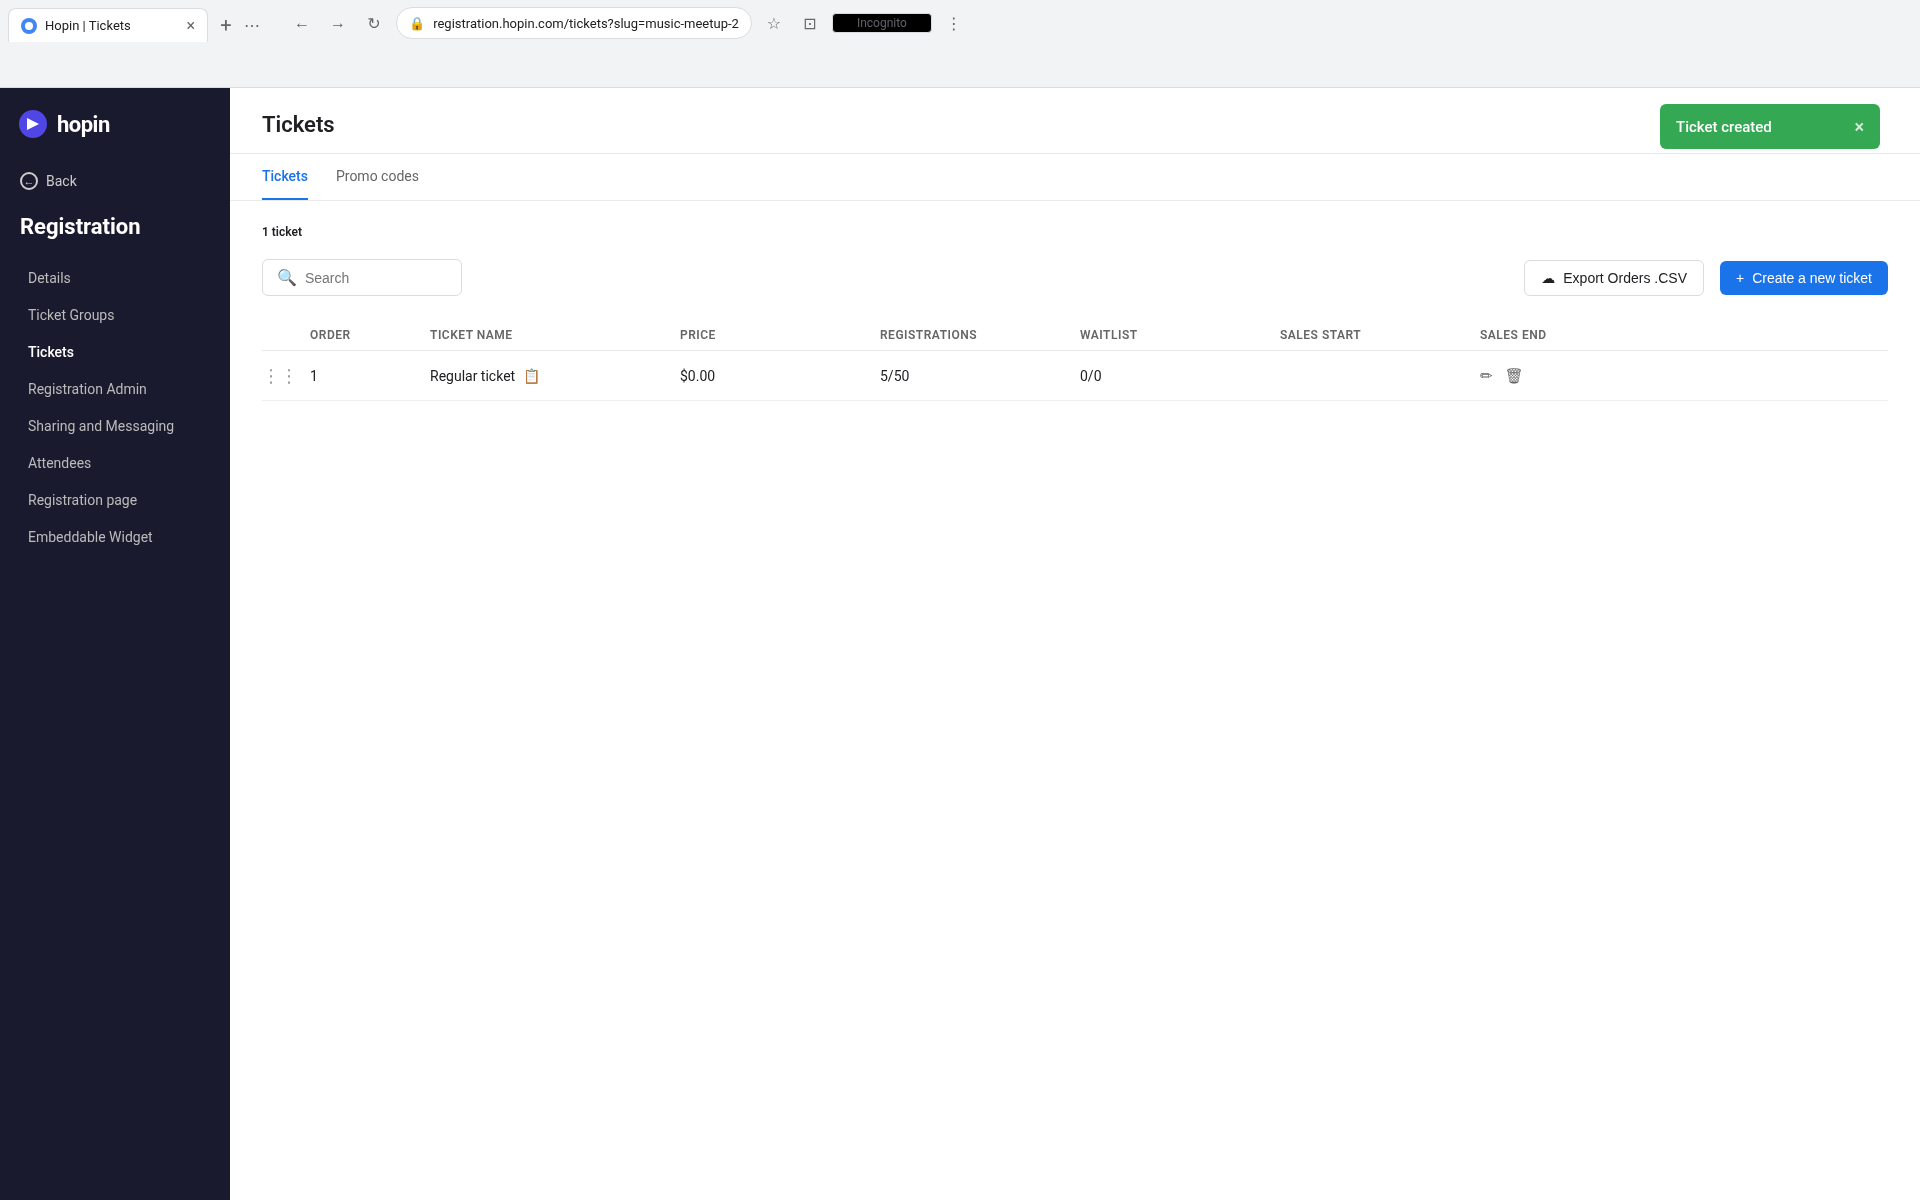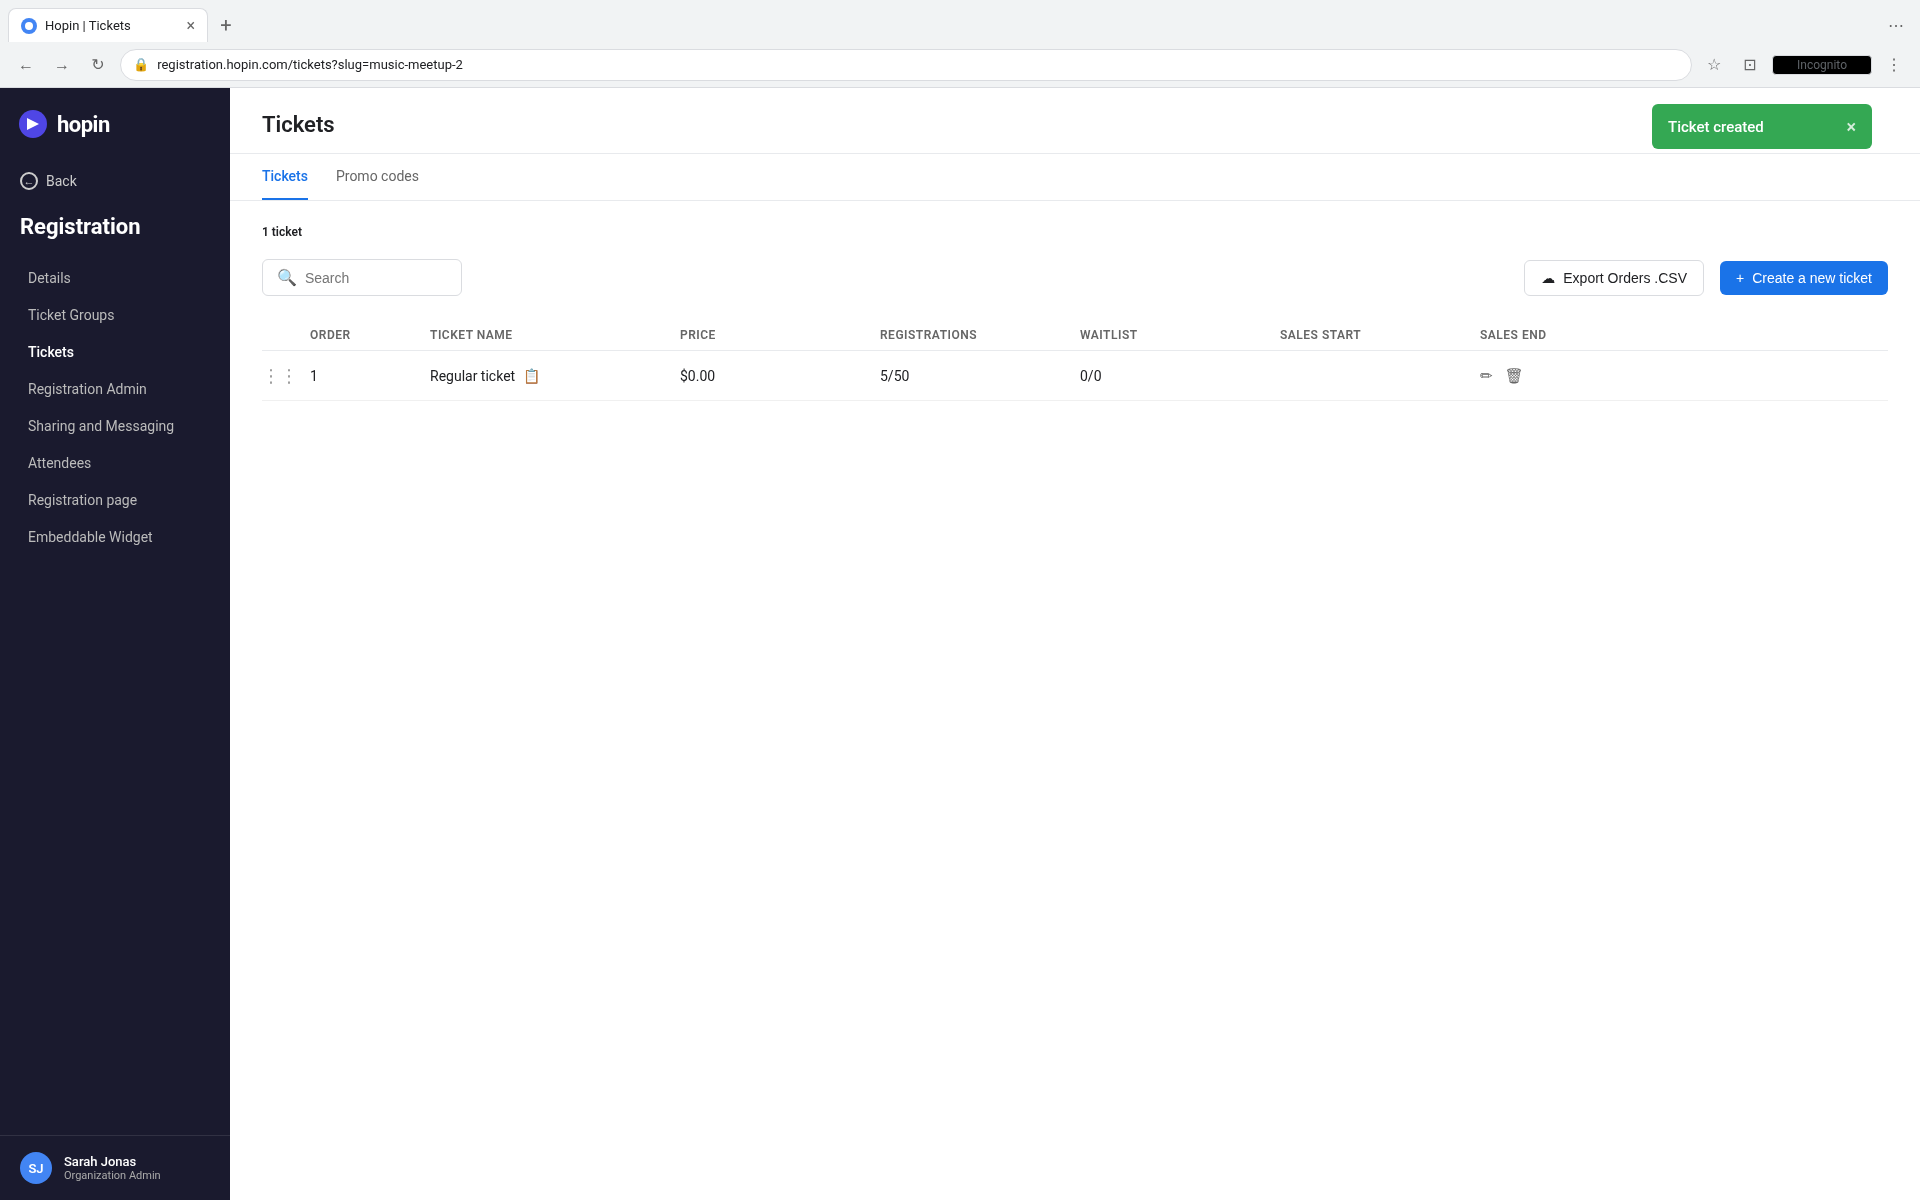--- a/index.html
+++ b/index.html
@@ -1,19 +1,19 @@
 <!DOCTYPE html>
 <html><head>
   <meta charset="utf-8">
   <style>
     * { box-sizing: border-box; margin: 0; padding: 0; }
     body { font-family: -apple-system, BlinkMacSystemFont, 'Segoe UI', Roboto, sans-serif; background: #f5f5f5; display: flex; flex-direction: column; height: 100vh; overflow: hidden; }
 
     
-    .browser-chrome { background: #f1f3f4; height: 88px; display: flex; flex-direction: column; border-bottom: 1px solid #dadce0; }
+    .browser-chrome { background: #f1f3f4; height: 88px; display: flex; flex-direction: row; border-bottom: 1px solid #dadce0; }
     .browser-tab-bar { display: flex; align-items: center; padding: 8px 8px 0; height: 42px; gap: 4px; }
     .browser-tab { background: #fff; border-radius: 8px 8px 0 0; padding: 8px 12px; display: flex; align-items: center; gap: 8px; min-width: 200px; height: 34px; border: 1px solid #dadce0; border-bottom: none; }
     .tab-favicon { width: 16px; height: 16px; border-radius: 50%; background: #4285f4; display: flex; align-items: center; justify-content: center; }
     .tab-favicon svg { width: 10px; height: 10px; }
     .tab-title { font-size: 13px; color: #202124; flex: 1; }
     .tab-close { cursor: pointer; color: #666; font-size: 16px; line-height: 1; }
     .tab-new { width: 28px; height: 28px; border-radius: 50%; display: flex; align-items: center; justify-content: center; cursor: pointer; color: #666; font-size: 20px; }
     .browser-controls { display: flex; align-items: center; padding: 6px 12px; gap: 8px; height: 46px; }
     .nav-btn { width: 28px; height: 28px; border-radius: 50%; display: flex; align-items: center; justify-content: center; cursor: pointer; color: #666; font-size: 16px; border: none; background: none; }
     .url-bar { flex: 1; background: #fff; border: 1px solid #dadce0; border-radius: 20px; height: 32px; display: flex; align-items: center; padding: 0 12px; gap: 8px; }
@@ -42,21 +42,21 @@
     .footer-user { display: flex; flex-direction: column; }
     .footer-name { font-size: 13px; color: #fff; font-weight: 500; }
     .footer-role { font-size: 11px; color: #aaa; }
 
     
     .main { flex: 1; background: #fff; overflow-y: auto; position: relative; }
     .main-header { padding: 24px 32px 16px; border-bottom: 1px solid #e8eaed; display: flex; align-items: center; }
     .main-title { font-size: 22px; font-weight: 600; color: #202124; }
 
     
-    .toast { position: absolute; top: 16px; right: 48px; background: #34a853; color: #fff; border-radius: 6px; padding: 12px 16px; display: flex; align-items: center; gap: 12px; font-size: 15px; font-weight: 500; z-index: 100; min-width: 220px; margin-left: 44px; }
+    .toast { position: absolute; top: 16px; right: 40px; background: #34a853; color: #fff; border-radius: 6px; padding: 12px 16px; display: flex; align-items: center; gap: 12px; font-size: 15px; font-weight: 500; z-index: 100; min-width: 220px; margin-left: 44px; }
     .toast-close { cursor: pointer; font-size: 18px; margin-left: auto; opacity: 0.8; }
 
     
     .tabs { display: flex; padding: 0 32px; border-bottom: 1px solid #e8eaed; }
     .tab { padding: 14px 0; margin-right: 28px; font-size: 14px; cursor: pointer; color: #666; border-bottom: 2px solid transparent; }
     .tab.active { color: #1a73e8; border-bottom-color: #1a73e8; font-weight: 500; }
 
     
     .content { padding: 24px 32px; }
     .ticket-count { font-size: 12px; font-weight: 600; color: #202124; margin-bottom: 20px; }
@@ -137,27 +137,20 @@
       <div class="sidebar-item">Details</div>
       <div class="sidebar-item">Ticket Groups</div>
       <div class="sidebar-item active">Tickets</div>
       <div class="sidebar-item">Registration Admin</div>
       <div class="sidebar-item">Sharing and Messaging</div>
       <div class="sidebar-item">Attendees</div>
       <div class="sidebar-item">Registration page</div>
       <div class="sidebar-item">Embeddable Widget</div>
     </nav>
 
-    <div class="sidebar-footer">
-      <div class="avatar">SJ</div>
-      <div class="footer-user">
-        <span class="footer-name">Sarah Jonas</span>
-        <span class="footer-role">Organization Admin</span>
-      </div>
-    </div>
   </div>
 
   <div class="main">
 
     <div class="toast">
       <span>Ticket created</span>
       <span class="toast-close">×</span>
     </div>
 
     <div class="main-header">

